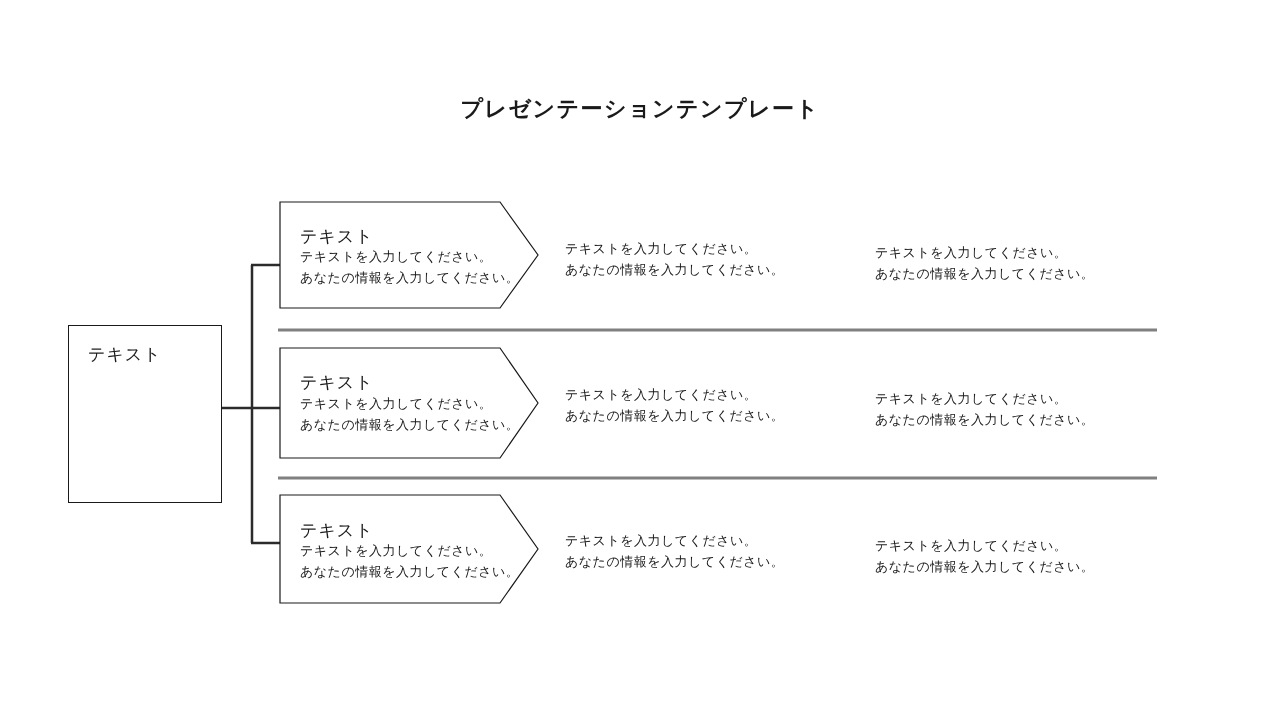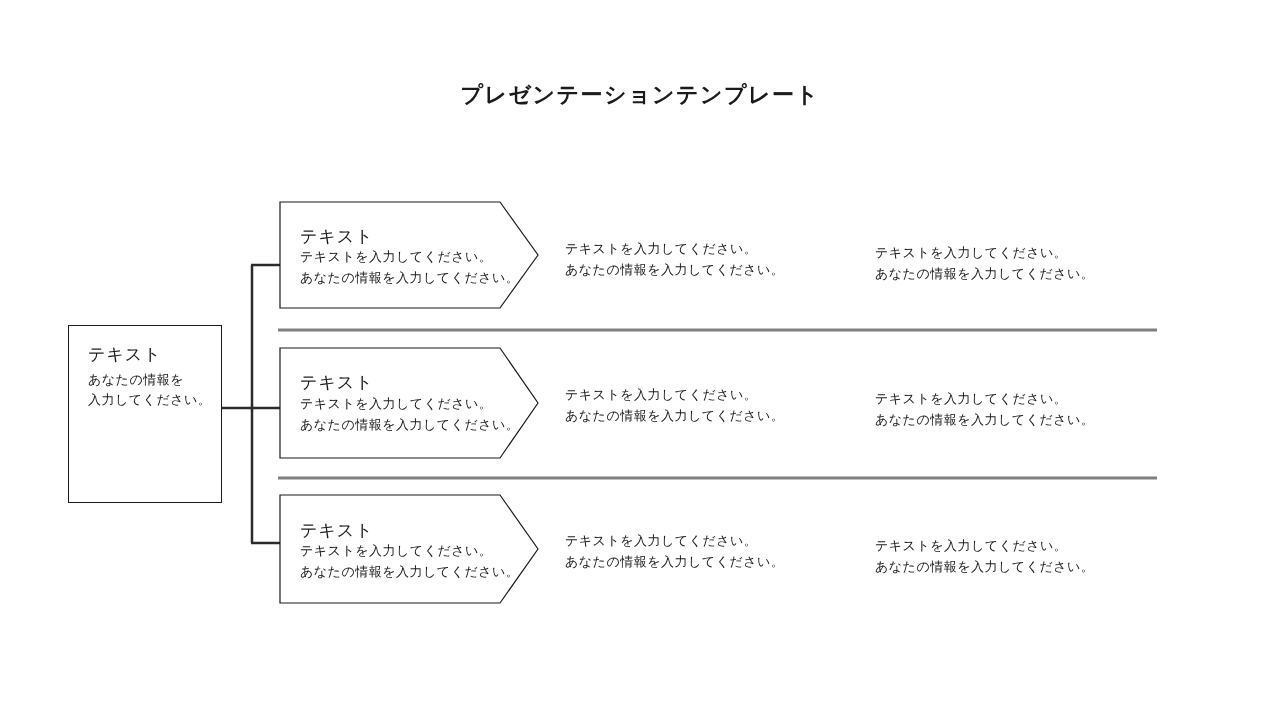--- a/index.html
+++ b/index.html
@@ -16,21 +16,21 @@
 
   .shape-layer {
     position: absolute;
     top: 0; left: 0;
     width: 1280px; height: 720px;
     z-index: 1;
   }
 
   .title {
     position: absolute;
-    top: 82px;
+    top: 96px;
     left: 0;
     width: 1280px;
     text-align: center;
     font-size: 22px;
     line-height: 26px;
     font-weight: bold;
     letter-spacing: 1.5px;
     z-index: 3;
   }
 
@@ -107,24 +107,20 @@
 
     <polygon class="pentagon" points="280,202 500,202 538,255 500,308 280,308"></polygon>
     <polygon class="pentagon" points="280,348 500,348 538,403 500,458 280,458"></polygon>
     <polygon class="pentagon" points="280,495 500,495 538,549 500,603 280,603"></polygon>
   </svg>
 
   <div class="title">プレゼンテーションテンプレート</div>
 
   <div class="root-box"></div>
   <div class="shape-heading root-heading">テキスト</div>
-  <div class="txt root-body">
-    <span class="line">あなたの情報を</span>
-    <span class="line">入力してください。</span>
-  </div>
 
   <div class="shape-heading a1-heading">テキスト</div>
   <div class="txt a1-body">
     <span class="line">テキストを入力してください。</span>
     <span class="line">あなたの情報を入力してください。</span>
   </div>
   <div class="txt m1">
     <span class="line">テキストを入力してください。</span>
     <span class="line">あなたの情報を入力してください。</span>
   </div>

